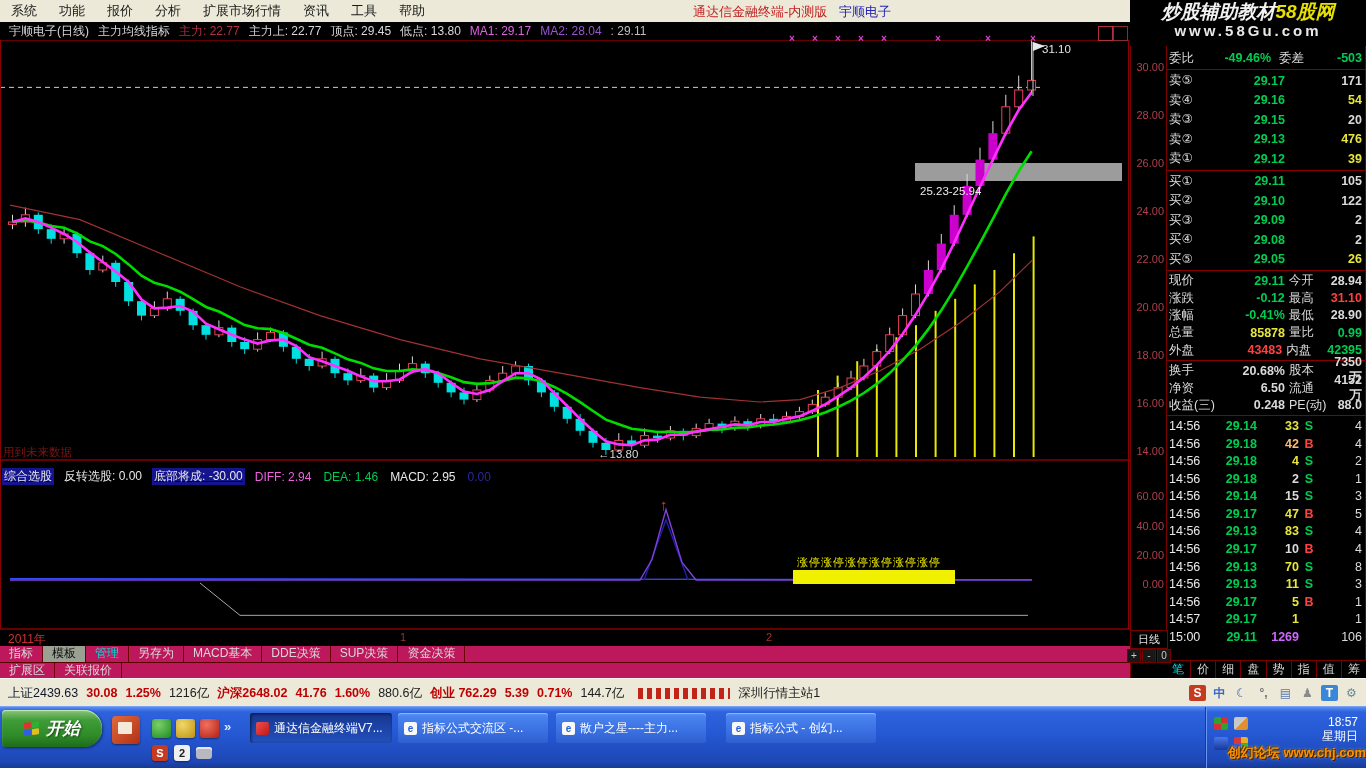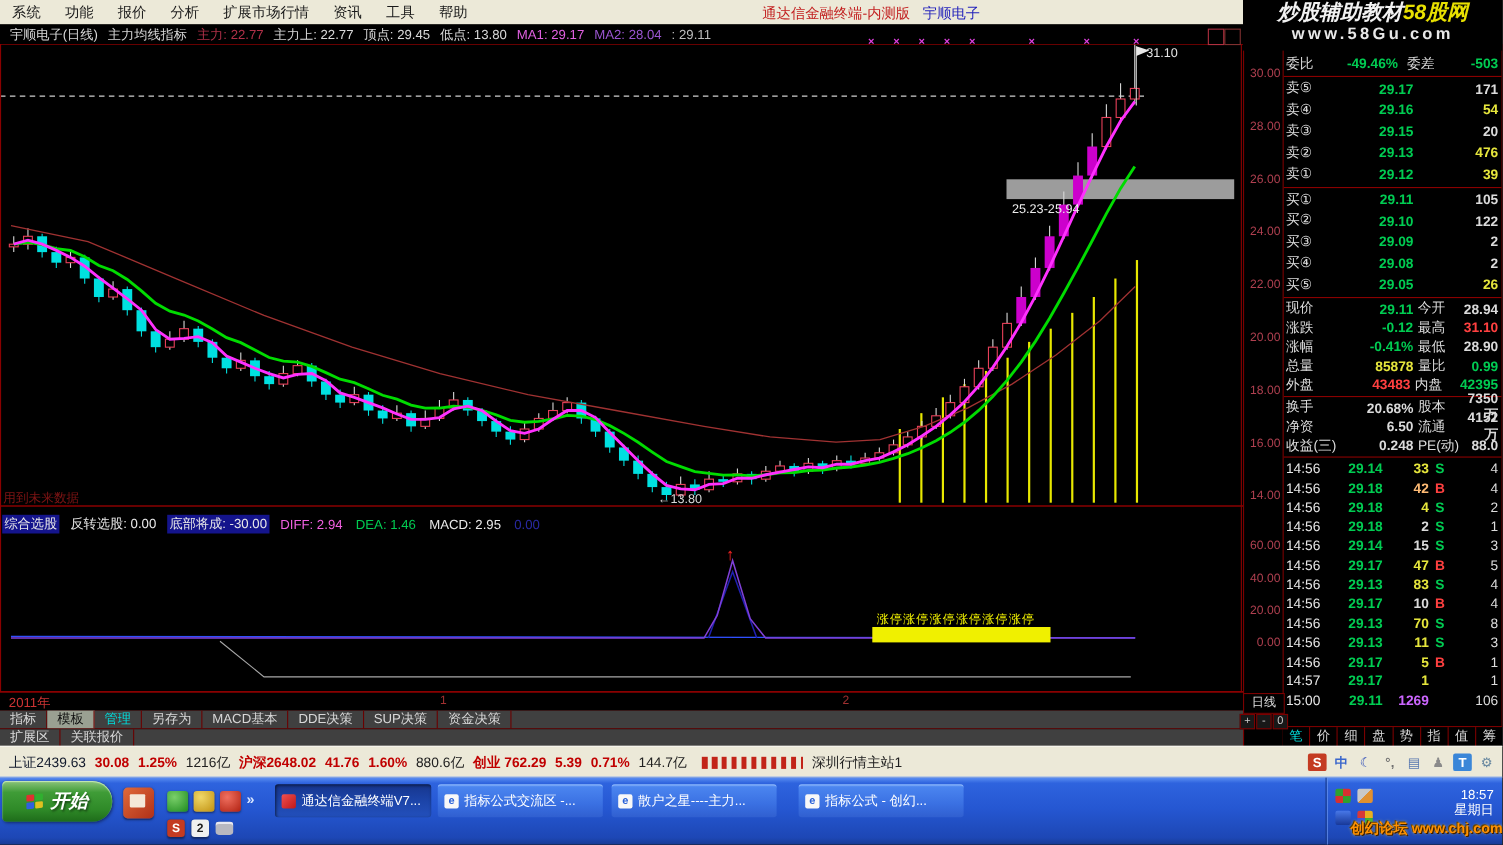--- a/index.html
+++ b/index.html
@@ -21,21 +21,21 @@
   .wm2{color:#e8e8e8;font-size:15px;font-weight:bold;letter-spacing:3px;white-space:nowrap;}
   
   .infobar{position:absolute;left:0;top:22px;width:1130px;height:18px;background:#000;
            display:flex;align-items:center;font-size:12px;white-space:nowrap;}
   .infobar span{margin-left:9px;}
   
   #chartsvg{position:absolute;left:0;top:40px;}
   .ov{position:absolute;z-index:5;white-space:nowrap;}
   .xmark{position:absolute;z-index:6;color:#e040e0;font-size:10px;font-weight:bold;}
   .corner-ic{position:absolute;width:13px;height:13px;border:1px solid #b03040;z-index:6;}
-  .ind-header{position:absolute;left:2px;top:468px;z-index:6;font-size:12px;display:flex;align-items:center;}
+  .ind-header{position:absolute;left:2px;top:468px;z-index:6;font-size:12px;display:flex;align-items:center;text-decoration:underline;}
   .ind-header span{margin-right:8px;padding:0 2px;}
   .up-arrow{position:absolute;z-index:6;color:#ee2222;font-size:15px;font-weight:bold;text-shadow:0 0 1px #601010;}
   
   .strip{position:absolute;left:1130px;top:40px;width:35px;height:638px;background:#000;
          border-left:1px solid #7a0000;border-right:1px solid #7a0000;z-index:3;}
   .strip-lab{position:absolute;right:2px;font-size:11px;color:#b04050;}
   .period-box{position:absolute;left:1130px;top:630px;width:36px;height:17px;background:#000;z-index:7;
               border:1px solid #7a0000;color:#e0e0e0;font-size:11px;text-align:center;line-height:16px;}
   .zoombtns{position:absolute;left:1126px;top:649px;z-index:7;display:flex;}
   .zbtn{width:12px;height:12px;margin-left:1px;background:#181818;border:1px solid #7a0000;
@@ -60,21 +60,21 @@
   .tick-t{width:38px;color:#e8e8e8;}
   .tick-p{width:50px;text-align:right;font-weight:bold;}
   .tick-v{width:42px;text-align:right;font-weight:bold;}
   .tick-bs{width:20px;text-align:center;font-weight:bold;}
   .tick-n{flex:1;text-align:right;color:#dcdcdc;}
   
   .date-axis{position:absolute;left:0;top:630px;width:1130px;height:16px;background:#000;
              border-bottom:1px solid #7a0000;z-index:3;}
   .year-lab{position:absolute;left:8px;top:1px;color:#cc3333;font-size:12px;}
   .dtick{position:absolute;top:1px;color:#a03030;font-size:11px;}
-  .tabrow{position:absolute;left:0;width:1130px;height:16px;background:#404040;display:flex;
+  .tabrow{position:absolute;left:0;width:1130px;height:16px;background:#be185d;display:flex;
           border-bottom:1px solid #5a0000;z-index:3;font-size:12px;}
   .ftab{padding:0 9px;color:#d8d8d8;border-right:1px solid #6a0000;line-height:15px;cursor:pointer;white-space:nowrap;}
   .ftab.active{background:#9aa092;color:#101010;}
   .right-tabs{position:absolute;left:1166px;top:660px;width:200px;height:18px;background:#000;display:flex;
               border-top:1px solid #7a0000;z-index:4;}
   .rtab{flex:1;text-align:center;font-size:12px;color:#d8d8d8;border-left:1px solid #7a0000;line-height:17px;cursor:pointer;}
   .rtab.first{color:#00dcdc;border-left:none;}
   
   .statusbar{position:absolute;left:0;top:678px;width:1366px;height:28px;background:#ece9d8;
              border-top:1px solid #f8f6ee;display:flex;align-items:center;font-size:12.5px;z-index:8;}

